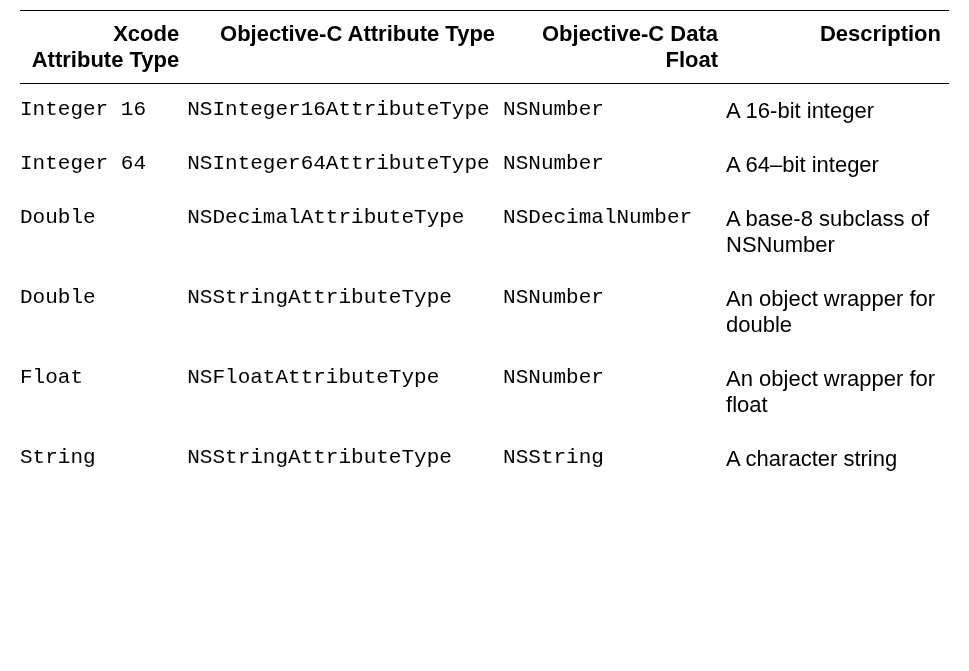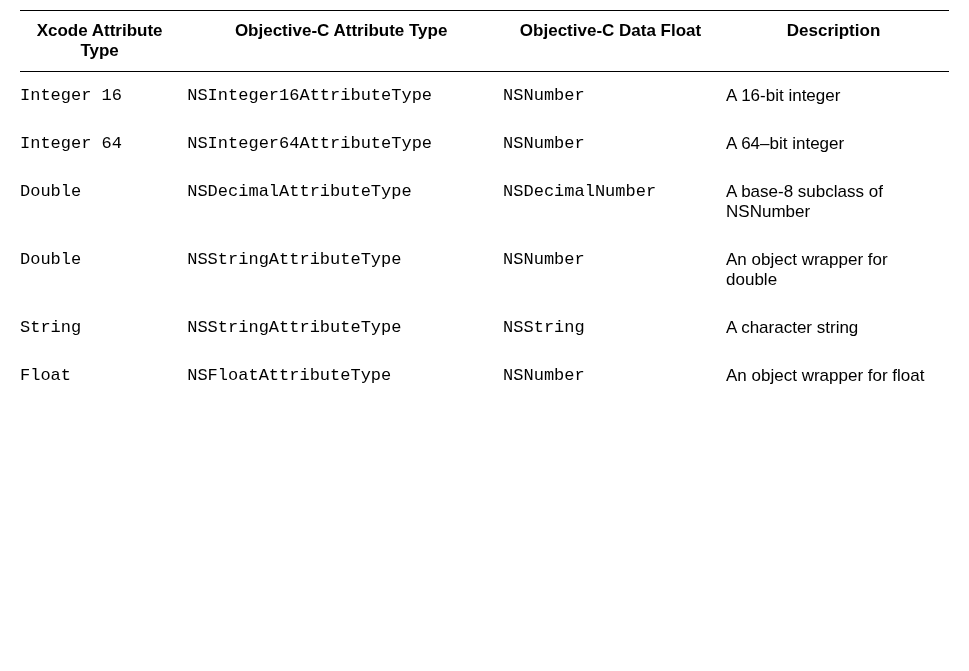--- a/index.html
+++ b/index.html
@@ -17,34 +17,34 @@
     table {
       width: 100%;
       border-collapse: collapse;
       table-layout: fixed;
     }
     thead tr {
       border-top: 1.5px solid #000;
       border-bottom: 1px solid #000;
     }
     th {
-      text-align: center;
+      text-align: right;
       font-weight: bold;
       padding: 10px 8px 10px 0;
       vertical-align: top;
-      font-size: 17px;
+      font-size: 22px;
     }
     td {
       padding: 14px 8px 14px 0;
       vertical-align: top;
-      font-size: 17px;
+      font-size: 22px;
     }
     .mono {
       font-family: "Courier New", Courier, monospace;
-      font-size: 17px;
+      font-size: 21px;
     }
     col.c1 { width: 18%; }
     col.c2 { width: 34%; }
     col.c3 { width: 24%; }
     col.c4 { width: 24%; }
   </style>
 </head>
 <body>
 
 <table>
@@ -81,25 +81,25 @@
       <td class="mono">NSDecimalNumber</td>
       <td>A base-8 subclass of NSNumber</td>
     </tr>
     <tr>
       <td class="mono">Double</td>
       <td class="mono">NSStringAttributeType</td>
       <td class="mono">NSNumber</td>
       <td>An object wrapper for double</td>
     </tr>
     <tr>
+      <td class="mono">Float</td>
+      <td class="mono">NSFloatAttributeType</td>
+      <td class="mono">NSNumber</td>
+      <td>An object wrapper for float</td>
+    </tr>
+    <tr>
       <td class="mono">String</td>
       <td class="mono">NSStringAttributeType</td>
       <td class="mono">NSString</td>
       <td>A character string</td>
     </tr>
-    <tr>
-      <td class="mono">Float</td>
-      <td class="mono">NSFloatAttributeType</td>
-      <td class="mono">NSNumber</td>
-      <td>An object wrapper for float</td>
-    </tr>
   </tbody>
 </table>
 
 </body></html>

